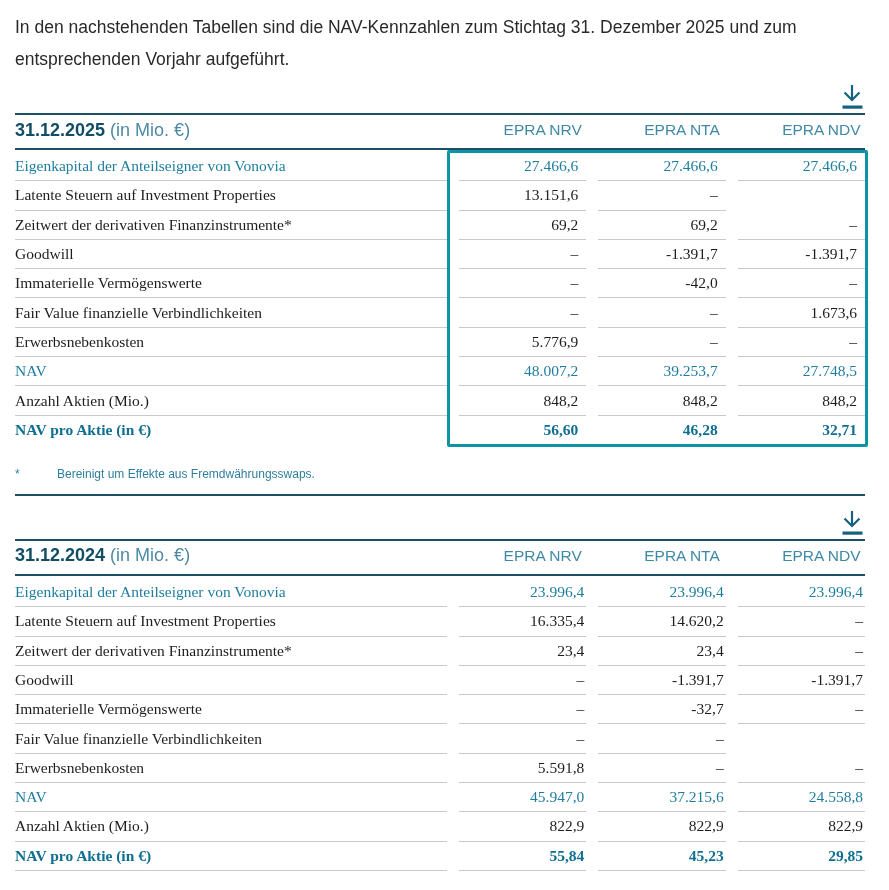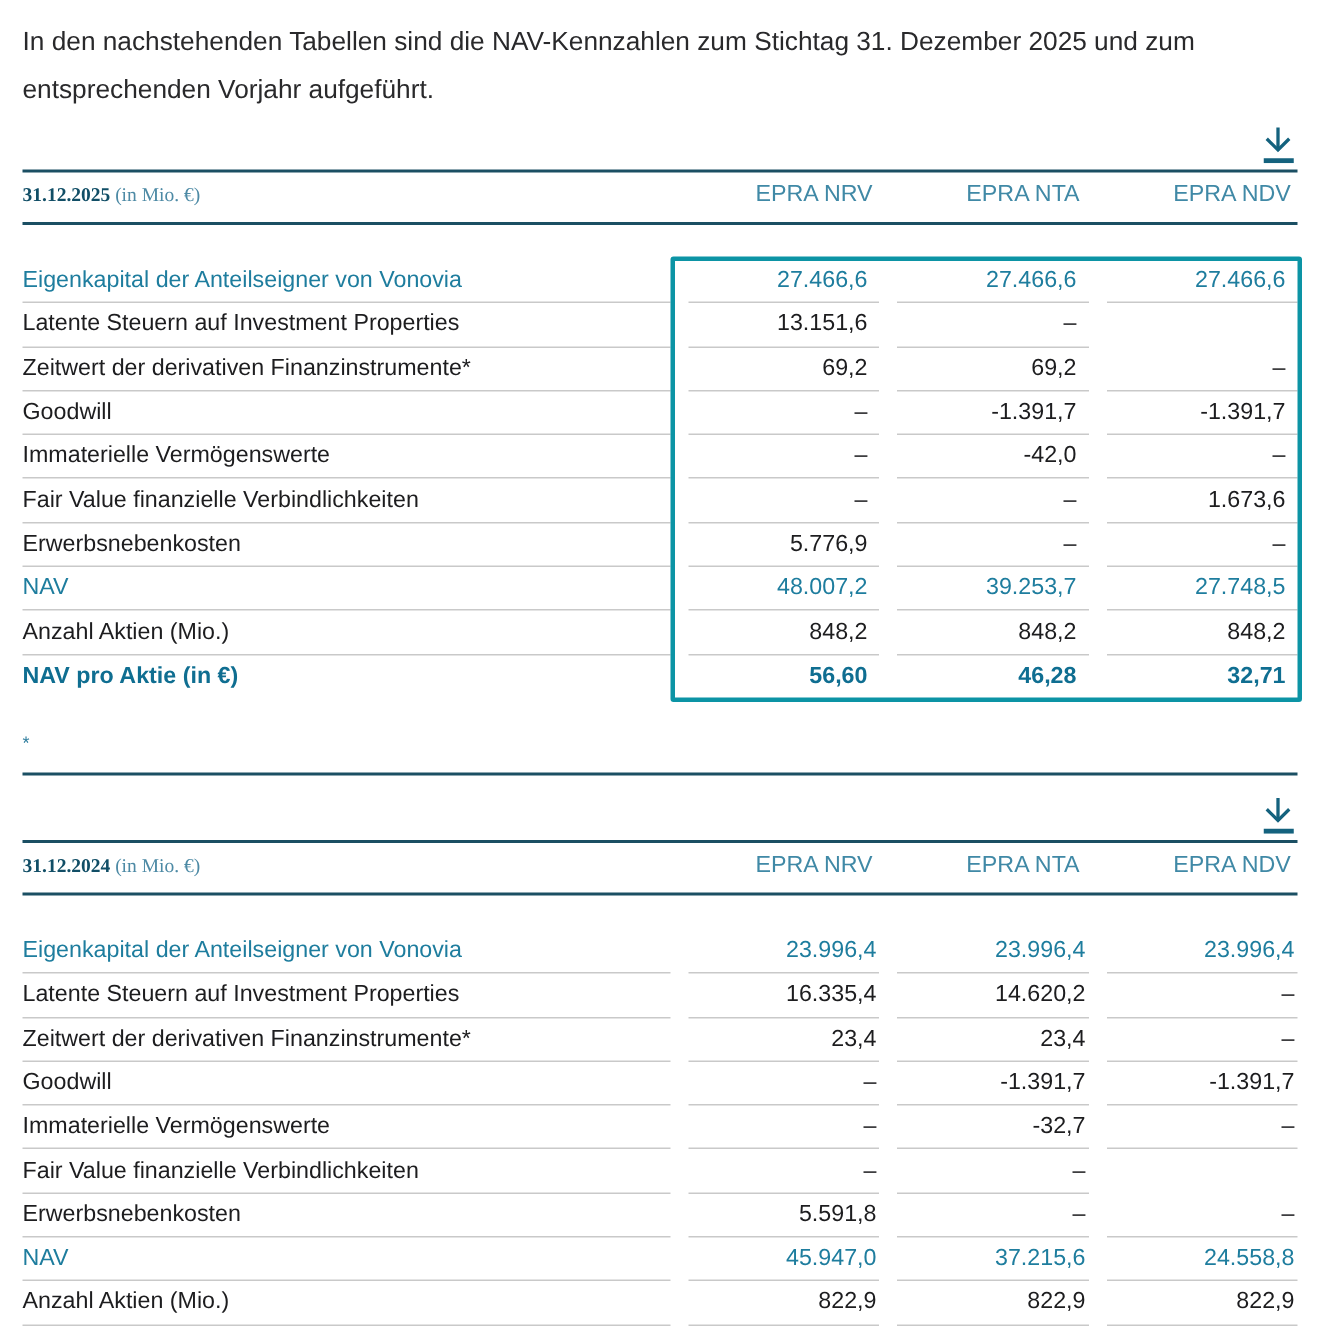--- a/index.html
+++ b/index.html
@@ -15,28 +15,28 @@
   }
   .icon-row{display:flex;justify-content:flex-end;align-items:flex-end;height:28px;margin-top:7px;}
   .icon-row.second{margin-top:12px;}
   .dl-btn{display:inline-block;line-height:0;cursor:pointer;}
   .rule{height:2px;background:var(--rule-dark);margin-top:3px;}
   .rule.divider{margin-top:13px;}
   .head-row{
     display:grid;grid-template-columns:432px 1fr 1fr 1fr;column-gap:12px;
     align-items:center;height:30px;
   }
-  .head-left{font-size:13px;white-space:nowrap;font-family:Liberation Serif, serif;}
+  .head-left{font-size:18px;white-space:nowrap;}
   .head-date{font-weight:bold;color:var(--dark-heading);}
   .head-unit{color:var(--unit-text);}
   .hcell{
     text-align:center;font-size:15.5px;color:var(--header-label);
     transform:translateX(20px);white-space:nowrap;
   }
-  .rows{position:relative;margin-top:23px;display:grid;grid-auto-rows:29.3px;}
+  .rows{position:relative;margin-top:2px;display:grid;grid-auto-rows:29.3px;font-family:Liberation Serif, serif;}
   .trow{
     display:grid;grid-template-columns:432px 1fr 1fr 1fr;column-gap:12px;
     align-items:stretch;
   }
   .cell{
     display:flex;align-items:center;box-sizing:border-box;
     border-bottom:1px solid var(--separator);
     font-size:15.5px;color:#1d1d1f;white-space:nowrap;
   }
   .cell.val{justify-content:flex-end;text-align:right;}
@@ -136,20 +136,21 @@
           <div class="trow teal-bold noborder">
             <div class="cell label">NAV pro Aktie (in €)</div>
             <div class="cell val">56,60</div>
             <div class="cell val">46,28</div>
             <div class="cell val">32,71</div>
           </div>
           <div class="hl-box"></div>
         </div>
         <div class="footnote">
           <span class="fn-marker">*</span>
+          <span class="fn-text">Bereinigt um Effekte aus Fremdwährungsswaps.</span>
         </div>
         <div class="rule divider"></div>
       </section>
       <section class="table-section">
         <div class="icon-row second">
           <span class="dl-btn"><svg width="26" height="27" viewBox="0 0 26 27">
               <g fill="none" stroke="#14627e" stroke-width="2.2">
                 <path d="M13 2 V16.5"></path>
                 <path d="M5.5 9.5 L13 17 L20.5 9.5"></path>
               </g>

